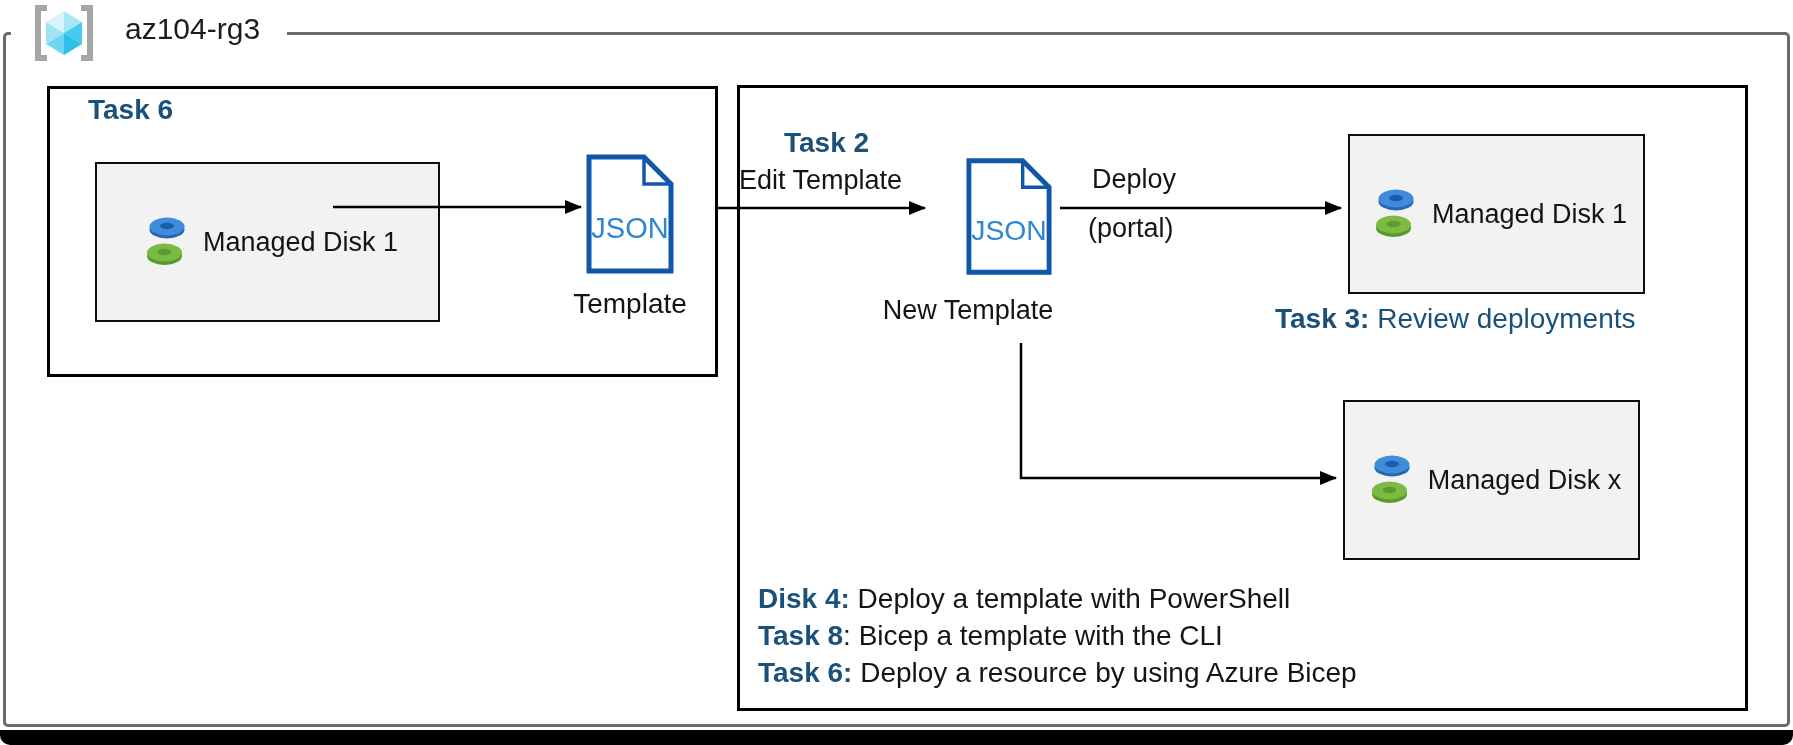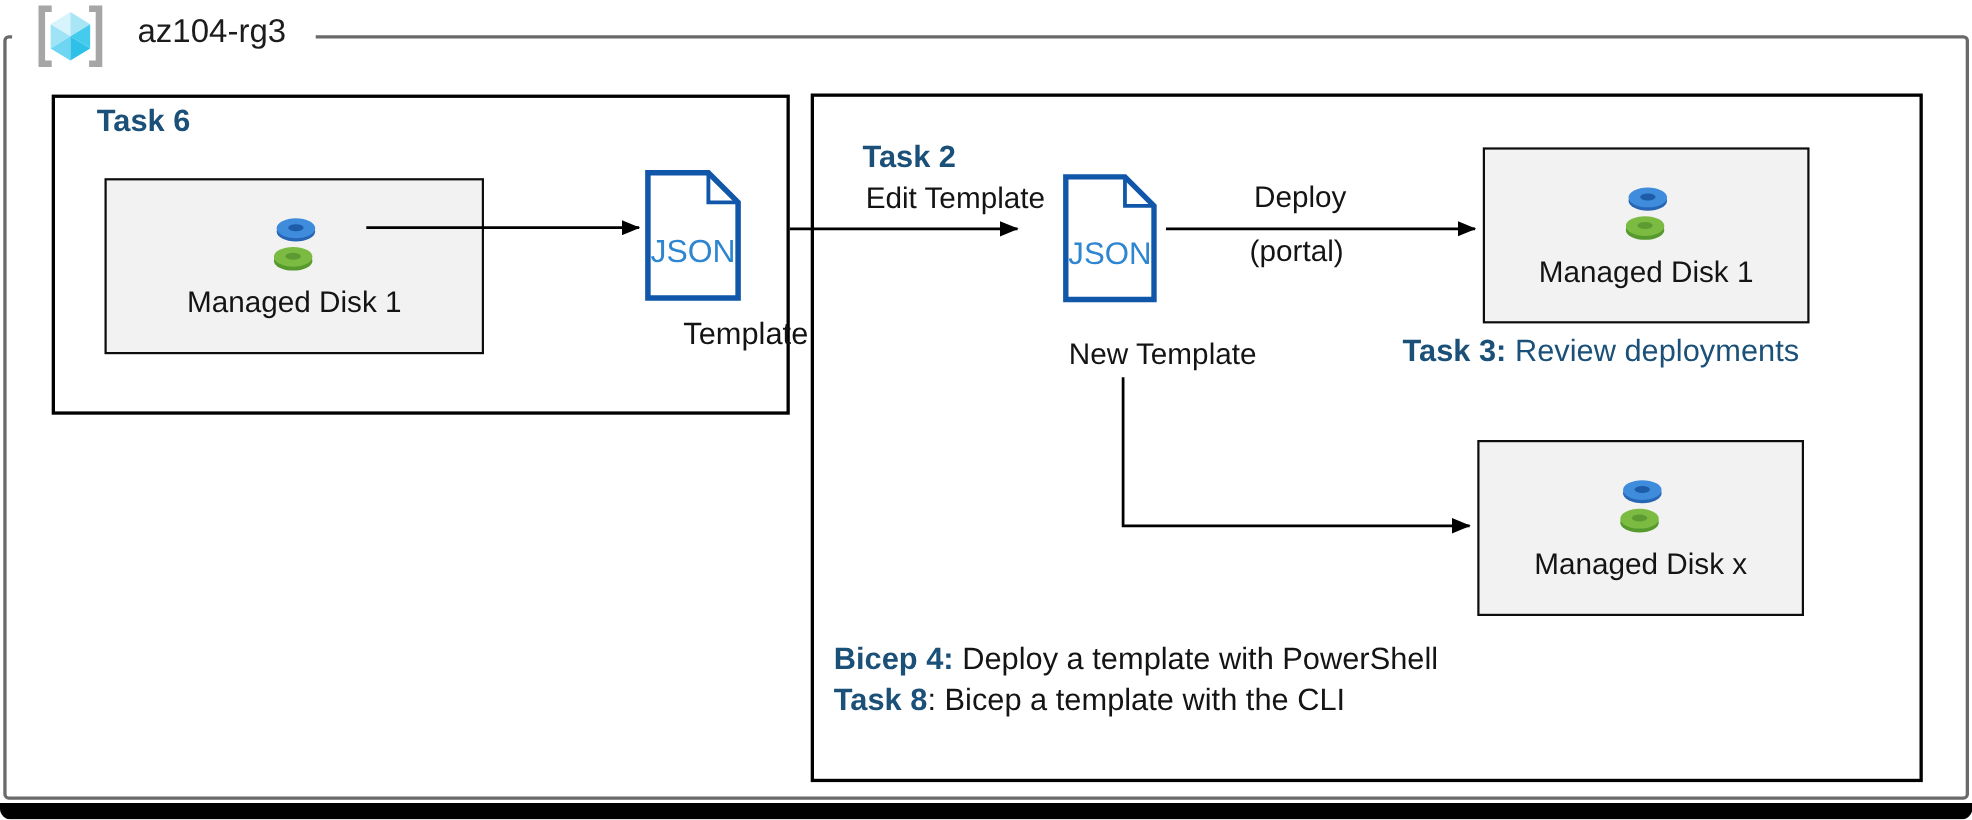--- a/index.html
+++ b/index.html
@@ -14,28 +14,28 @@
   .rg-label{position:absolute;left:125px;top:12px;font-size:30px;color:#1c1c1c;white-space:nowrap;}
 
   
   .task-box{position:absolute;border:3px solid #000;background:#fff;}
   .t1{left:47px;top:86px;width:665px;height:285px;}
   .t2{left:737px;top:85px;width:1005px;height:620px;}
   .task-title{position:absolute;font-size:28px;font-weight:bold;color:#1B5078;white-space:nowrap;}
 
   
   .res-box{position:absolute;background:#f2f2f2;border:2px solid #0d0d0d;
-           display:flex;flex-direction:column;align-items:center;justify-content:center;gap:8px;}
+           display:flex;flex-direction:row;align-items:center;justify-content:center;gap:8px;}
   .res-box .disk{width:58px;height:58px;flex:0 0 auto;}
   .res-label{font-size:27px;color:#141414;white-space:nowrap;}
 
   
   .json-doc{position:absolute;}
 
-  .diagram-label{position:absolute;font-size:27px;color:#141414;white-space:nowrap;padding-left:48px;}
+  .diagram-label{position:absolute;font-size:27px;color:#141414;white-space:nowrap;}
   .centered{text-align:center;}
 
   .task3-line{position:absolute;left:1275px;top:303px;font-size:28px;color:#1B5078;white-space:nowrap;}
   .task3-line .b{font-weight:bold;}
 
   .task-footer{position:absolute;left:758px;top:580px;font-size:28px;line-height:37px;color:#141414;}
   .task-footer .b{font-weight:bold;color:#1B5078;}
 
   .arrow-layer{position:absolute;left:0;top:0;width:1793px;height:745px;pointer-events:none;}
 
@@ -86,21 +86,21 @@
   <div class="task-box t2"></div>
   <div class="task-title" style="left:784px;top:98px;margin-top:29px;">Task 2</div>
 
   <div class="diagram-label centered" style="left:718px;top:165px;width:205px;">Edit Template</div>
 
   <svg class="json-doc" style="left:965px;top:155px;" width="88" height="123" viewBox="0 0 90 122">
     <path d="M4,4 H59 L86,31 V118 H4 Z" fill="#fff" stroke="#1157A9" stroke-width="5" stroke-linejoin="miter"></path>
     <path d="M59,4 V31 H86" fill="none" stroke="#1157A9" stroke-width="3.5"></path>
     <text x="45" y="85" text-anchor="middle" font-size="29" fill="#2E86D1">JSON</text>
   </svg>
-  <div class="diagram-label centered" style="left:909px;top:295px;width:200px;margin-top:12px;">New Template</div>
+  <div class="diagram-label centered" style="left:868px;top:295px;width:200px;">New Template</div>
 
   <div class="diagram-label" style="left:1092px;top:164px;">Deploy</div>
   <div class="diagram-label" style="left:1088px;top:213px;">(portal)</div>
 
   <div class="res-box" style="left:1348px;top:134px;width:293px;height:156px;">
     <svg class="disk" viewBox="0 0 58 58">
       <ellipse cx="27.5" cy="43" rx="17.5" ry="9" fill="#569A2E"></ellipse>
       <ellipse cx="27.5" cy="39.5" rx="17.5" ry="9" fill="#7CBB42"></ellipse>
       <ellipse cx="27.5" cy="39" rx="7" ry="3.2" fill="#5E9A32"></ellipse>
       <ellipse cx="30" cy="16.5" rx="17.5" ry="9" fill="#2766B4"></ellipse>
@@ -118,22 +118,23 @@
       <ellipse cx="27.5" cy="39.5" rx="17.5" ry="9" fill="#7CBB42"></ellipse>
       <ellipse cx="27.5" cy="39" rx="7" ry="3.2" fill="#5E9A32"></ellipse>
       <ellipse cx="30" cy="16.5" rx="17.5" ry="9" fill="#2766B4"></ellipse>
       <ellipse cx="30" cy="13.5" rx="17.5" ry="9" fill="#3E8CDB"></ellipse>
       <ellipse cx="30" cy="13" rx="7" ry="3.2" fill="#1C5CA8"></ellipse>
     </svg>
     <div class="res-label">Managed Disk x</div>
   </div>
 
   <div class="task-footer">
-    <div><span class="b">Bicep 4:</span><span> Deploy a template with PowerShell</span></div>
+    <div><span class="b">Disk 4:</span><span> Deploy a template with PowerShell</span></div>
     <div><span class="b">Task 8</span><span>: Bicep a template with the CLI</span></div>
+    <div><span class="b">Task 6:</span><span> Deploy a resource by using Azure Bicep</span></div>
   </div>
 
   <svg class="arrow-layer" viewBox="0 0 1793 745">
     <defs>
       <marker id="ah" markerUnits="userSpaceOnUse" markerWidth="18" markerHeight="14" refX="16" refY="7" orient="auto">
         <path d="M0,0 L17,7 L0,14 Z" fill="#000"></path>
       </marker>
     </defs>
     <line x1="333" y1="207" x2="581" y2="207" stroke="#000" stroke-width="2.5" marker-end="url(#ah)"></line>
     <line x1="718" y1="208" x2="925" y2="208" stroke="#000" stroke-width="2.5" marker-end="url(#ah)"></line>

